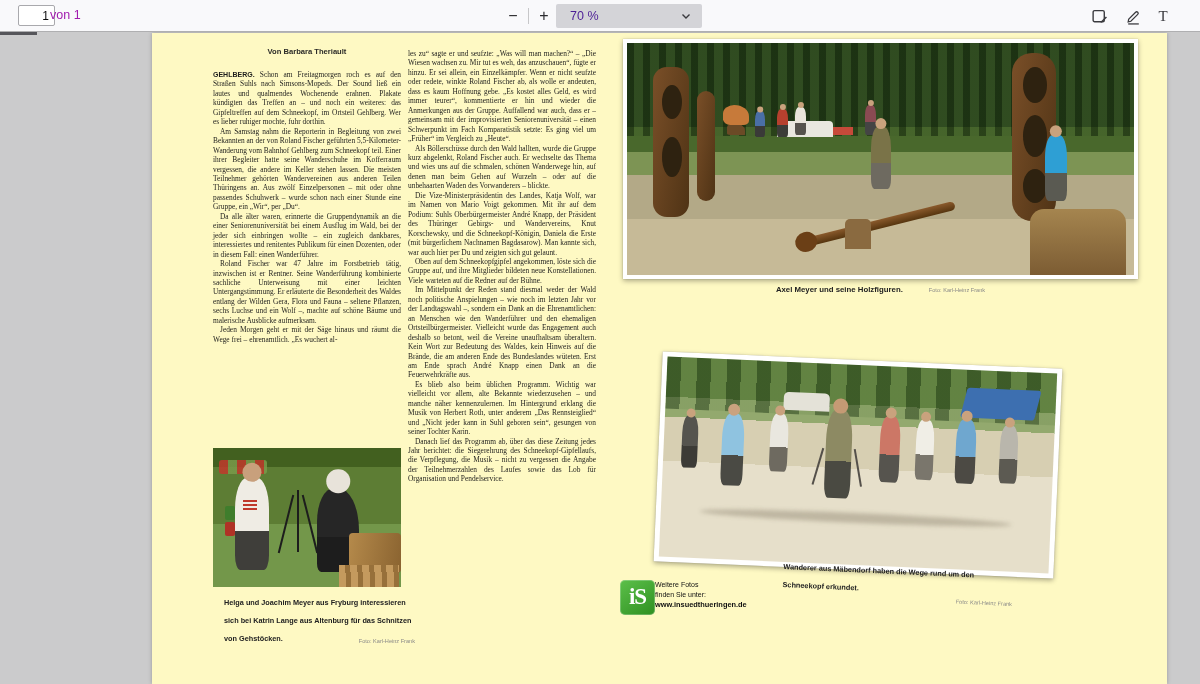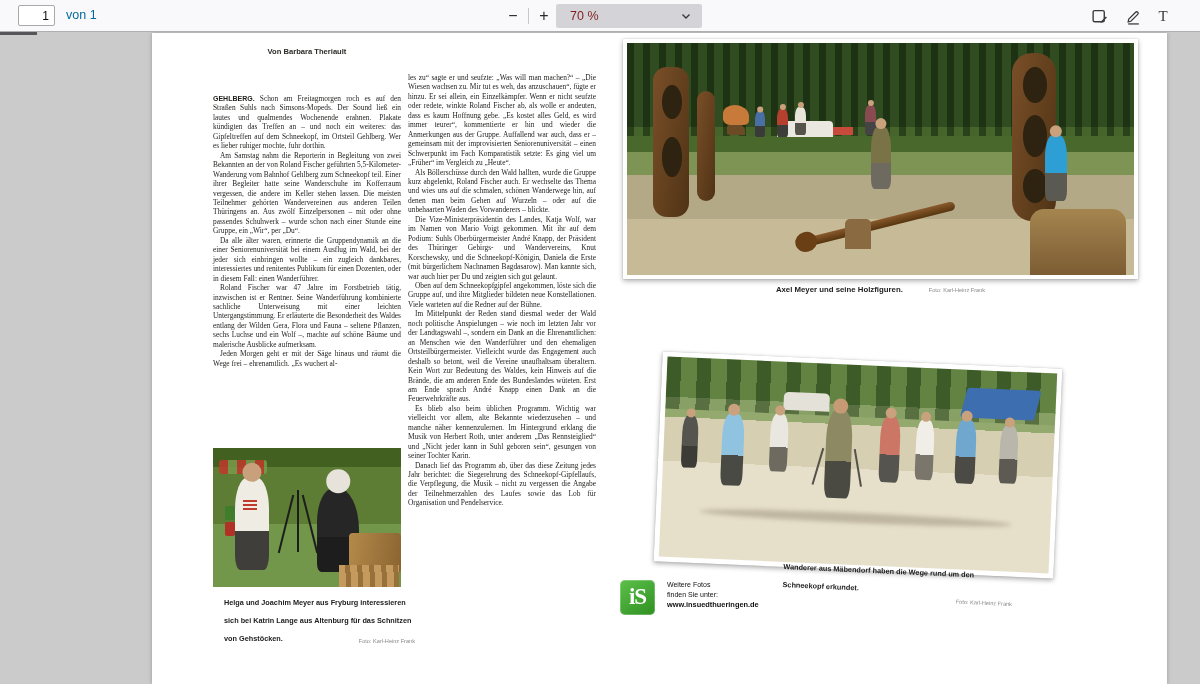--- a/index.html
+++ b/index.html
@@ -7,43 +7,43 @@
               font-family:"Liberation Sans", sans-serif; }
 
   
   .toolbar { position:absolute; left:0; top:0; width:1200px; height:32px;
              background:#f9f9fb; border-bottom:1px solid #afafb1; z-index:20; }
   .tb-shadow { position:absolute; left:0; top:32px; width:37px; height:3px;
                background:#55555a; z-index:21; }
   .pg-input { position:absolute; left:18px; top:5px; width:37px; height:21px;
               border:1px solid #a9a9ad; border-radius:2px; background:#fff;
               font:12px "Liberation Sans",sans-serif; text-align:right; padding:0 5px; color:#0c0c0d; }
-  .pg-count { position:absolute; left:66px; top:8px; font-size:12.5px; color:#0369a1; }
+  .pg-count { position:absolute; left:50px; top:8px; font-size:12.5px; color:#a21caf; }
   .zbtn { position:absolute; top:0; width:26px; height:32px; border:none; background:transparent;
           font:16px "Liberation Sans",sans-serif; color:#2a2a2e; cursor:pointer; line-height:30px; text-align:center;}
   .zout { left:500px; } .zin { left:531px; }
   .zdiv { position:absolute; left:528px; top:8px; width:1px; height:16px; background:#c7c7c9; }
   .zoom-select { position:absolute; left:556px; top:4px; width:146px; height:24px;
                  background:#d4d4d8; border-radius:2px; display:flex; align-items:center;
                  padding:0 10px 0 14px; cursor:pointer; }
-  .zoom-select span { font-size:12.5px; color:#7f1d1d; flex:1; }
+  .zoom-select span { font-size:12.5px; color:#4c1d95; flex:1; }
   .tool { position:absolute; top:4px; width:26px; height:24px; display:flex; align-items:center;
           justify-content:center; background:transparent; border:none; cursor:pointer; color:#3a3a3e; }
   .t1 { left:1086px; } .t2 { left:1120px; } .t3 { left:1150px; }
   .t3 span { font:15px "Liberation Serif",serif; color:#3a3a3e; }
 
   
-  .page { position:absolute; left:152px; top:33px; width:1015px; height:651px; background:#ffffff;
+  .page { position:absolute; left:152px; top:33px; width:1015px; height:651px; background:#fef9c3;
           box-shadow:0 0 4px rgba(0,0,0,.25); }
 
   .byline { position:absolute; left:61px; top:14px; width:188px; text-align:center;
             font:bold 7.6px "Liberation Sans",sans-serif; color:#2b2b28; }
 
   .body-col { position:absolute; width:188px; font:7.4px/9.45px "Liberation Serif",serif;
-              text-align:justify; color:#1e1e1c;margin-top:24px; }
+              text-align:justify; color:#1e1e1c; }
   .body-col p { text-indent:7px; }
   .body-col p.first { text-indent:0; }
   .c1 { left:61px; top:37px; }
   .c2 { left:256px; top:16px; }
   .lead { font:bold 7px "Liberation Sans",sans-serif; }
 
   
   .frame { position:absolute; background:#fff; box-shadow:0 2px 5px rgba(0,0,0,.32), 0 0 1px rgba(0,0,0,.25); }
   .scene { position:relative; overflow:hidden; }
   .fg { position:absolute; border-radius:34% 34% 16% 16%;
@@ -106,21 +106,21 @@
   .credit { font:normal 5.6px "Liberation Sans",sans-serif; color:#8a8a88; }
   .cap1row { position:absolute; left:471px; top:252px; width:515px; display:flex;
              justify-content:center; align-items:baseline; gap:26px; }
   .cap1row .cap { font-weight:600; font-size:7.8px; }
   .cap2 { position:absolute; left:72px; top:558px; width:191px; }
   .cap2 .credit { position:absolute; right:0; bottom:1px; }
   .cap3 { position:absolute; left:631px; top:527px; width:228px; transform:rotate(2.5deg); }
   .cap3 .credit { position:absolute; right:-2px; bottom:-6px; }
 
   
-  .promo { position:absolute; left:468px; top:547px; display:flex; gap:12px; }
+  .promo { position:absolute; left:468px; top:547px; display:flex; gap:0; }
   .islogo { width:35px; height:35px; border-radius:5px;
             background:linear-gradient(145deg,#5cc04a,#2f9021);
             color:#fff; font:bold 23px/34px "Liberation Serif",serif; text-align:center; letter-spacing:-1px;
             box-shadow:inset 0 0 0 1px rgba(255,255,255,.25); }
   .promo-text div { font:7px/10px "Liberation Sans",sans-serif; color:#111; }
   .promo-text .url { font-weight:bold; font-size:7.4px; }
 </style>
 </head>
 <body>
 

